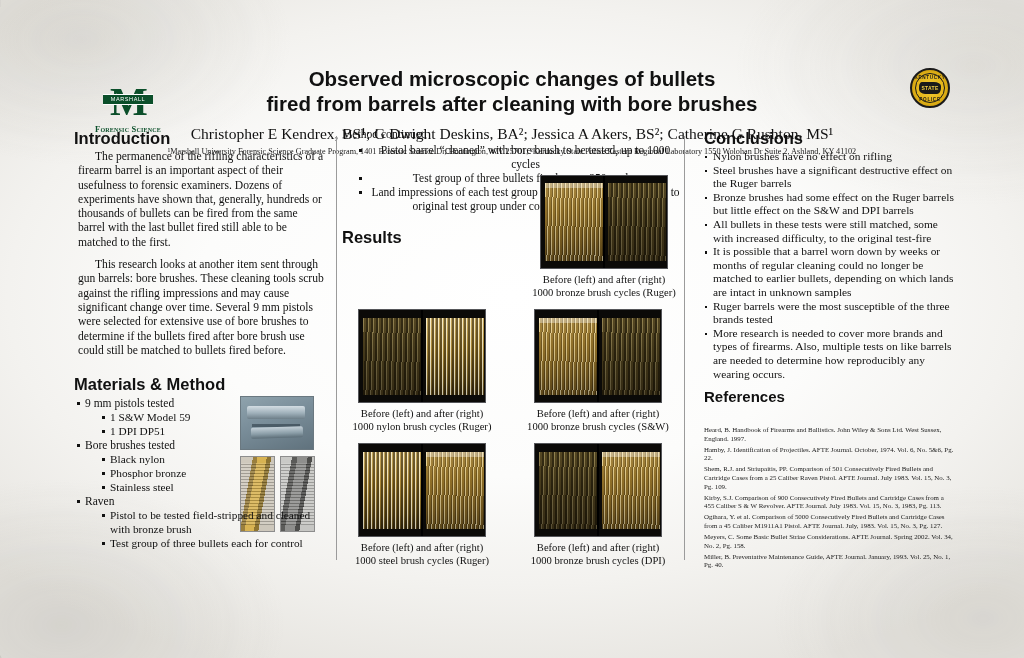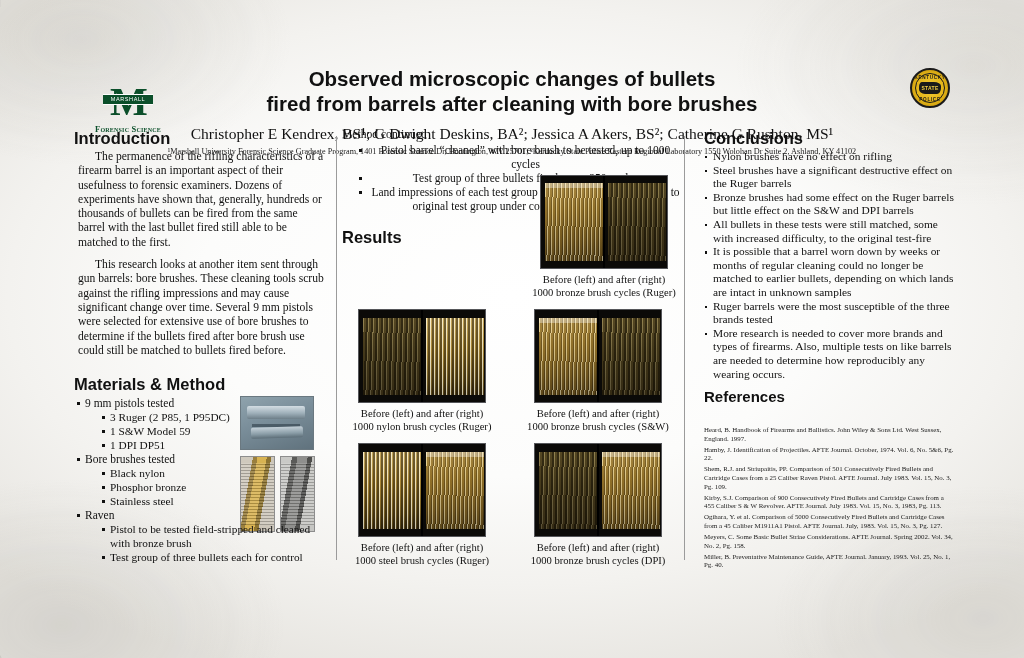--- a/index.html
+++ b/index.html
@@ -477,21 +477,20 @@
             <div class="brush-pair">
               <div class="fig-brush bronze"></div>
               <div class="fig-brush steel"></div>
             </div>
           </div>
 
           <ul class="bl">
             <li>
               <span>9 mm pistols tested</span>
               <ul class="bl">
-                <li>3 Ruger (2 P85, 1 P95DC)</li>
                 <li>1 S&amp;W Model 59</li>
                 <li>1 DPI DP51</li>
               </ul>
             </li>
             <li>
               <span>Bore brushes tested</span>
               <ul class="bl">
                 <li>Black nylon</li>
                 <li>Phosphor bronze</li>
                 <li>Stainless steel</li>

